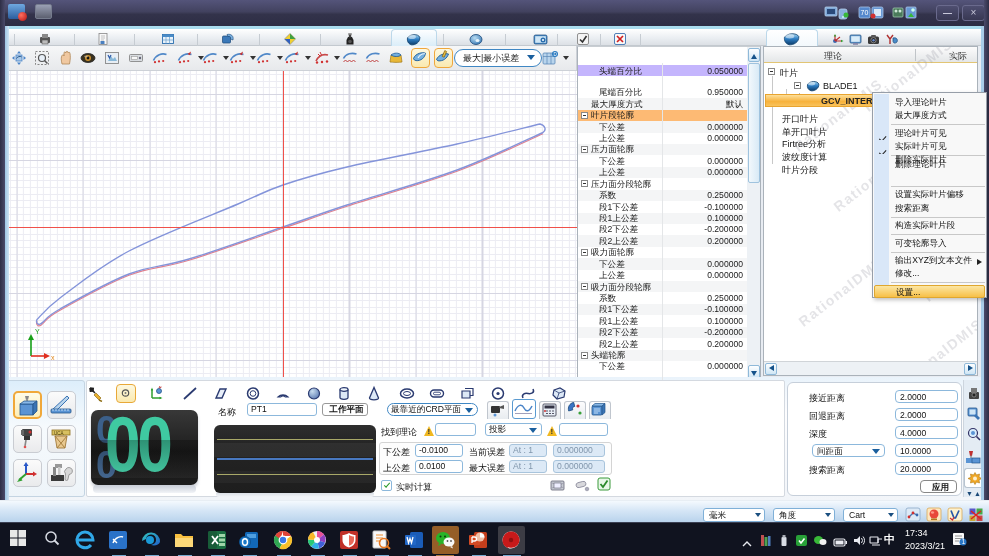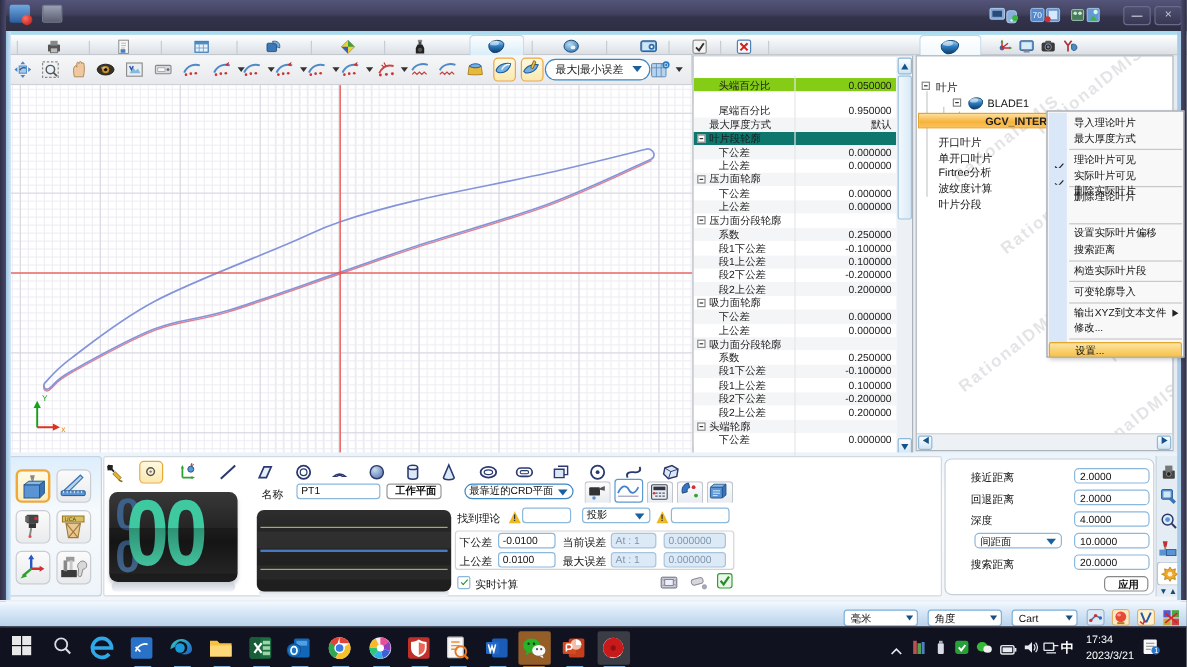--- a/index.html
+++ b/index.html
@@ -363,33 +363,33 @@
 <div id="redh" class="abs"></div>
 
 <div id="mid" class="abs">
   <div style="position:absolute;left:0;top:16px;width:169px;height:317px;overflow:hidden">
   <div style="position:absolute;left:84px;top:0;width:1px;height:317px;background:#e4e6e8;z-index:5"></div>
 <div class="trow" style="top:1.0px;background:#fff">
           <span class="pmbox"></span>
           <span class="tn" style="left:13px">厚度方式</span>
           <span class="tv">边界百分比</span>
         </div>
-<div class="trow" style="top:2px;background:#84cc16">
+<div class="trow" style="top:2px;background:#c4b5fd">
           <span class="tn" style="left:21px">头端百分比</span>
           <span class="tv">0.050000</span>
         </div>
 <div class="trow" style="top:23.8px;background:#fff">
           <span class="tn" style="left:21px">尾端百分比</span>
           <span class="tv">0.950000</span>
         </div>
 <div class="trow" style="top:35.3px;background:#f4f5f6">
           <span class="tn" style="left:13px">最大厚度方式</span>
           <span class="tv">默认</span>
         </div>
-<div class="trow" style="top:46.7px;background:#0f766e">
+<div class="trow" style="top:46.7px;background:#fdba74">
           <span class="pmbox"></span>
           <span class="tn" style="left:13px">叶片段轮廓</span>
           <span class="tv"></span>
         </div>
 <div class="trow" style="top:58.1px;background:#f4f5f6">
           <span class="tn" style="left:21px">下公差</span>
           <span class="tv">0.000000</span>
         </div>
 <div class="trow" style="top:69.5px;background:#fff">
           <span class="tn" style="left:21px">上公差</span>
@@ -483,20 +483,25 @@
 
   </div>
   <div id="mscroll">
     <div class="sbtn" style="top:1px"><span style="display:inline-block;width:0;height:0;border-left:3.5px solid transparent;border-right:3.5px solid transparent;border-bottom:5px solid #15528a;vertical-align:middle"></span></div>
     <div id="mthumb"></div>
     <div class="sbtn" style="bottom:1px"><span style="display:inline-block;width:0;height:0;border-left:3.5px solid transparent;border-right:3.5px solid transparent;border-top:5px solid #15528a;vertical-align:middle"></span></div>
   </div>
 </div>
 
 <div id="right" class="abs">
+  <div class="hdr">
+        <span style="position:absolute;left:60px;top:3px">理论</span>
+        <span style="position:absolute;left:151px;top:2px;width:1px;height:12px;background:#c0c4c8"></span>
+        <span style="position:absolute;left:185px;top:3px">实际</span>
+      </div>
   <div class="wm" style="left:20px;top:60px">RationalDMIS</div>
 <div class="wm" style="left:115px;top:150px">RationalDMIS</div>
 <div class="wm" style="left:25px;top:235px">RationalDMIS</div>
 <div class="wm" style="left:120px;top:300px">RationalDMIS</div>
 <div class="wm" style="left:60px;top:120px">RationalDMIS</div>
 <div class="wm" style="left:150px;top:210px">RationalDMIS</div>
 <div class="wm" style="left:90px;top:20px">RationalDMIS</div>
 <div class="wm" style="left:160px;top:60px">RationalDMIS</div>
 
   <div style="position:absolute;left:8px;top:29px;width:1px;height:88px;background:#c8c8c8"></div>

